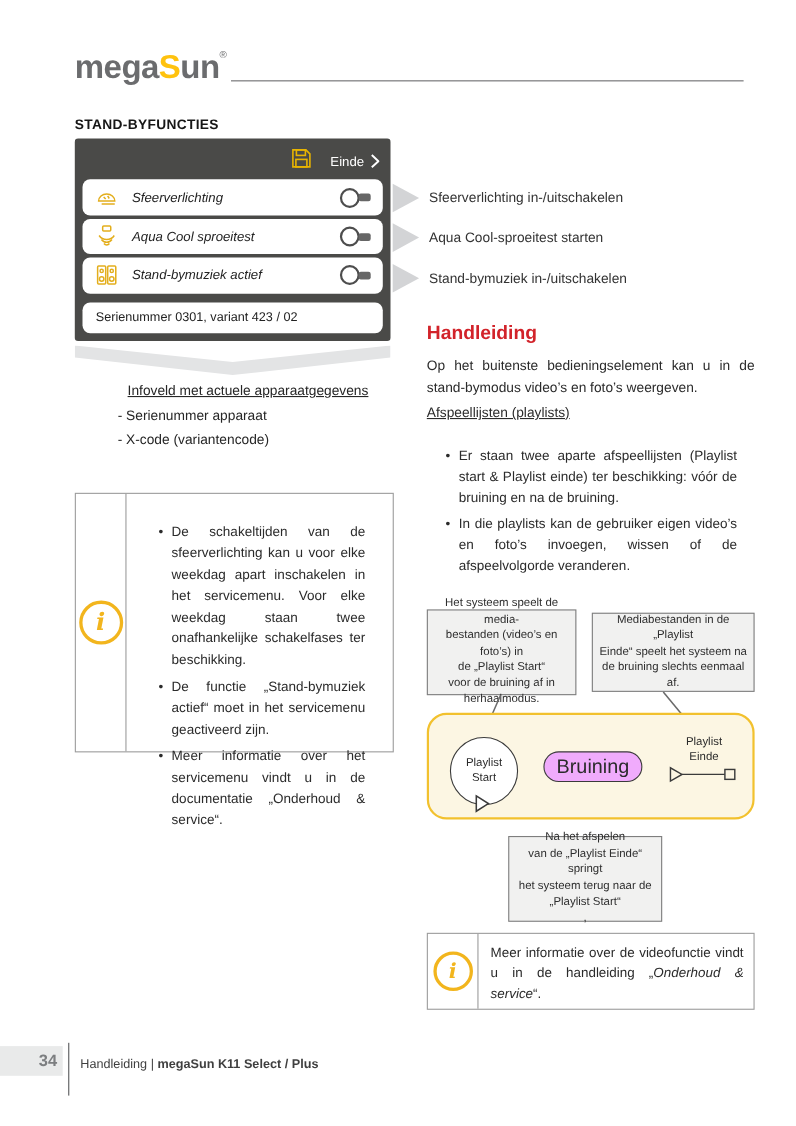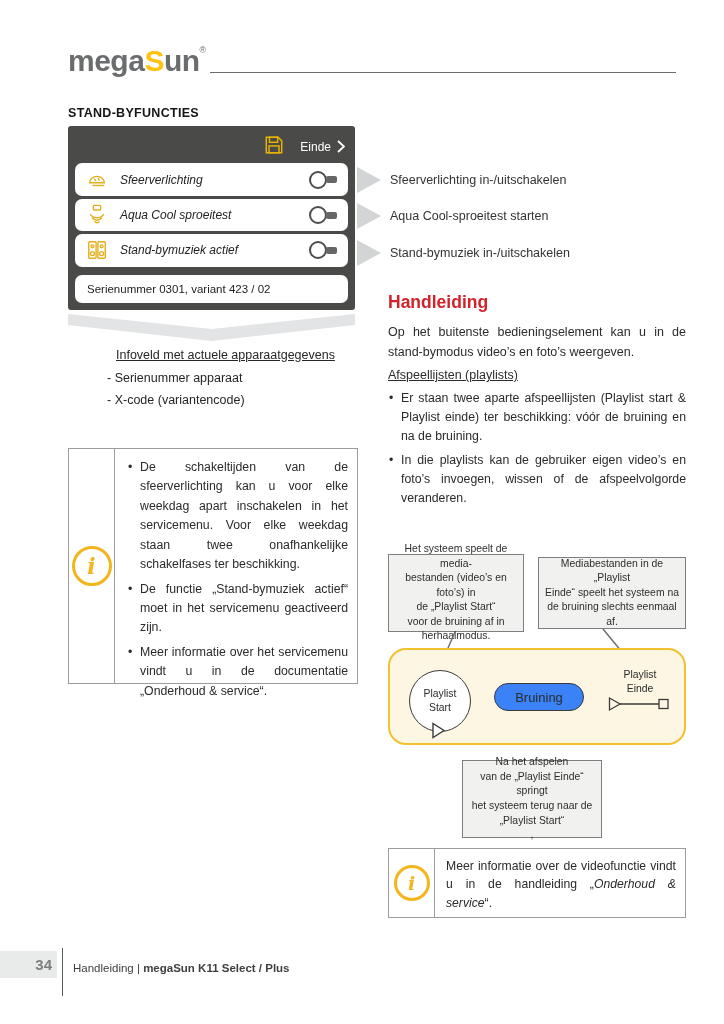--- a/index.html
+++ b/index.html
@@ -36,21 +36,21 @@
 
   
   .note-box{position:absolute;display:flex;border:1px solid #9c9c9c;box-sizing:border-box;background:#fff;}
   .note-icon-cell{width:45px;border-right:1px solid #9c9c9c;display:flex;align-items:center;justify-content:center;flex:none;}
   .info-badge{border:3px solid #f2b51d;border-radius:50%;color:#f2b51d;
               font-family:"DejaVu Serif",serif;font-style:italic;font-weight:bold;
               display:flex;align-items:center;justify-content:center;}
   .badge-lg{width:34px;height:34px;font-size:22px;}
   .badge-sm{width:30px;height:30px;font-size:19px;}
   .note-text{flex:1;padding:9px 9px 8px 12px;}
-  ul.bullets{margin:0;padding:0;list-style:none;font-size:12.3px;line-height:1.58;color:#2b2b2b;}
+  ul.bullets{margin:16px;padding:0;list-style:none;font-size:12.3px;line-height:1.58;color:#2b2b2b;}
   ul.bullets li{position:relative;padding-left:13px;text-align:justify;margin-bottom:5px;}
   ul.bullets li::before{content:"•";position:absolute;left:1px;}
   ul.bullets li:last-child{margin-bottom:0;}
 
   
   .callout-arrow{position:absolute;width:0;height:0;border-left:24px solid #d3d4d6;
                  border-top:13px solid transparent;border-bottom:13px solid transparent;}
   .callout-label{position:absolute;left:390px;font-size:12.5px;color:#333;}
 
   
@@ -67,21 +67,21 @@
   .connectors{position:absolute;left:388px;top:610px;pointer-events:none;}
 
   
   .diagram{position:absolute;left:388px;top:648px;width:298px;height:97px;background:#fcf6e3;
            border:2px solid #f2c12e;border-radius:18px;box-sizing:border-box;}
   .d-circle{position:absolute;left:19px;top:20px;width:62px;height:62px;border:1.5px solid #3b3b3b;border-radius:50%;
             background:#fff;display:flex;align-items:center;justify-content:center;text-align:center;
             font-size:10.4px;line-height:1.3;white-space:pre-line;box-sizing:border-box;}
   .d-loop{position:absolute;left:41px;top:72px;}
   .d-pill{position:absolute;left:104px;top:33px;width:90px;height:28px;border:1.5px solid #3b3b3b;border-radius:14px;
-          background:#3b82f6;display:flex;align-items:center;justify-content:center;font-size:13px;box-sizing:border-box;}
+          background:#f0abfc;display:flex;align-items:center;justify-content:center;font-size:18px;box-sizing:border-box;}
   .d-einde-label{position:absolute;left:214px;top:18px;width:72px;text-align:center;
                  font-size:10.4px;line-height:1.3;white-space:pre-line;}
   .d-einde-symbols{position:absolute;left:218px;top:46px;}
 
   
   .pagenum-strip{position:absolute;left:0;top:951px;width:57px;height:27px;background:#e9eaea;
                  display:flex;align-items:center;justify-content:flex-end;padding-right:5px;box-sizing:border-box;}
   .pagenum{font-size:15px;font-weight:bold;color:#7c7e80;}
   .footer-divider{position:absolute;left:62px;top:948px;width:1px;height:48px;background:#58595b;}
   .footer-text{position:absolute;left:73px;top:962px;font-size:11.5px;color:#3f3f3f;}

